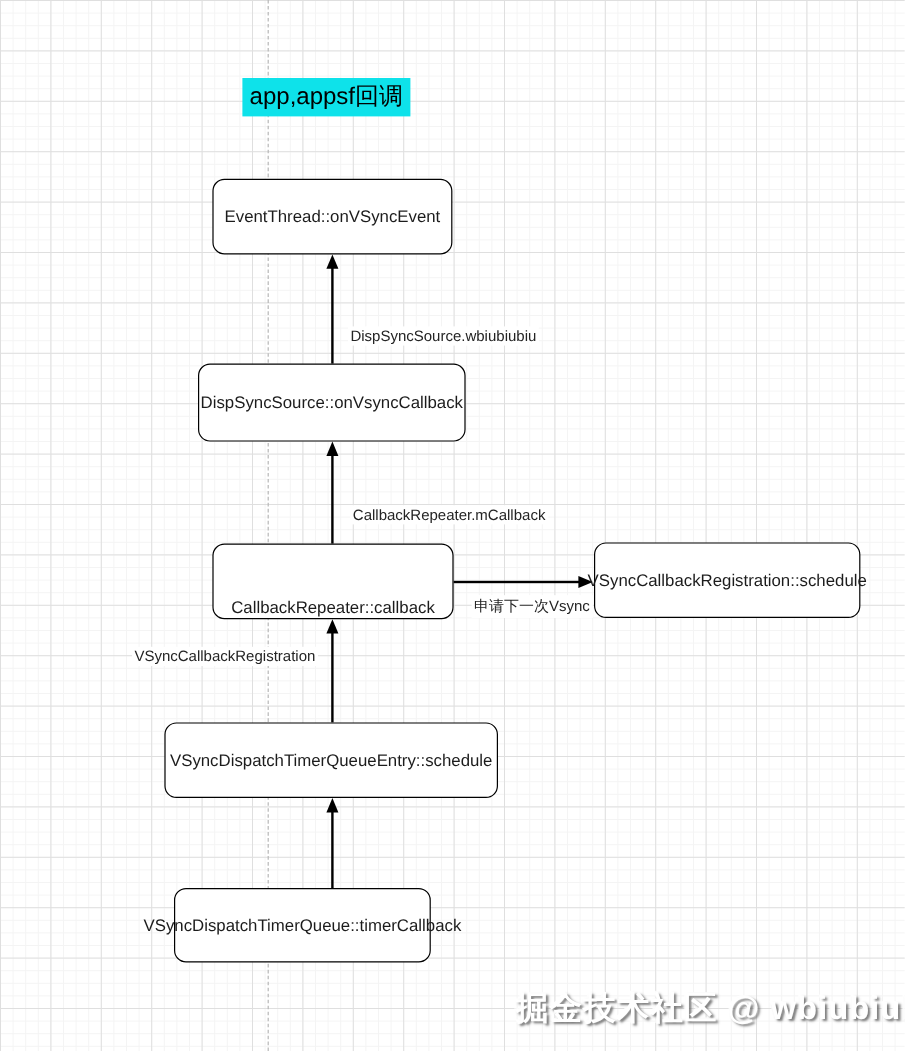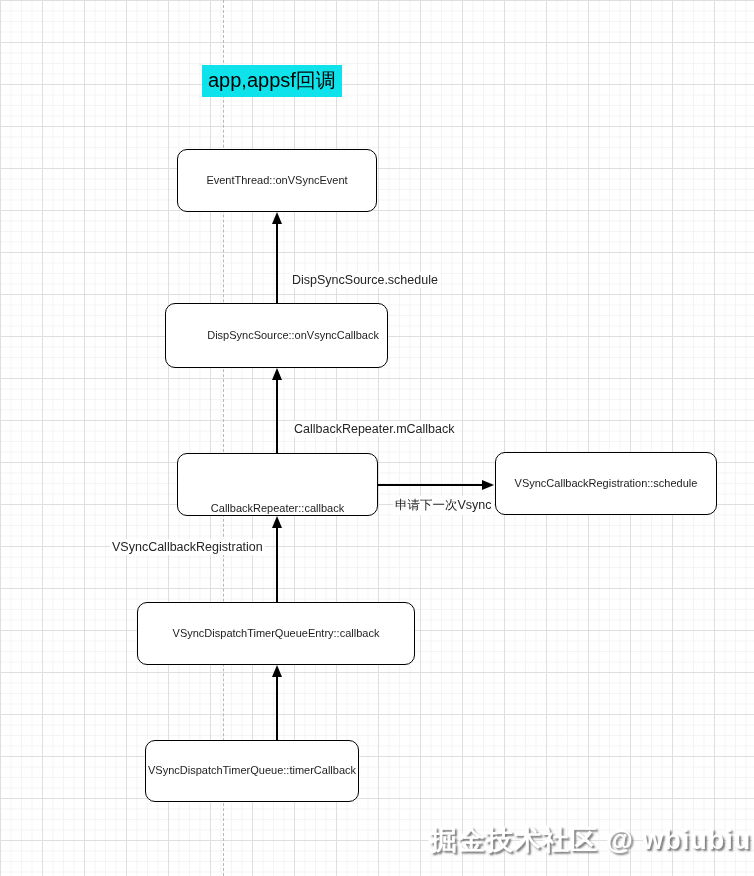--- a/index.html
+++ b/index.html
@@ -36,21 +36,21 @@
     background: #ffffff;
     border: 1.5px solid #000000;
     border-radius: 10px;
     display: flex;
     align-items: center;
     justify-content: center;
     text-align: center;
     z-index: 4;
   }
   .node span {
-    font-size: 11px;
+    font-size: 14px;
     color: #1c1c1c;
     padding: 0 8px;
     line-height: 1.2;
   }
   .edge-line {
     position: absolute;
     background: #000000;
     z-index: 2;
   }
   .arrow-up {
@@ -113,35 +113,35 @@
 <div class="edge-line" style="left: 276.25px; top: 218px; width: 1.5px; height: 85px;"></div>
     <div class="arrow-up" style="left: 272px; top: 212px;"></div>
     <div class="edge-line" style="left: 276.25px; top: 374px; width: 1.5px; height: 79px;"></div>
     <div class="arrow-up" style="left: 272px; top: 368px;"></div>
     <div class="edge-line" style="left: 378px; top: 484.25px; width: 110px; height: 1.5px;"></div>
     <div class="arrow-right" style="left: 482px; top: 480px;"></div>
     <div class="edge-line" style="left: 276.25px; top: 522px; width: 1.5px; height: 80px;"></div>
     <div class="arrow-up" style="left: 272px; top: 516px;"></div>
     <div class="edge-line" style="left: 276.25px; top: 671px; width: 1.5px; height: 69px;"></div>
     <div class="arrow-up" style="left: 272px; top: 665px;"></div>
-    <div class="edge-label" style="left: 290px; top: 272px;">DispSyncSource.schedule</div>
+    <div class="edge-label" style="left: 290px; top: 272px;">DispSyncSource.wbiubiubiu</div>
     <div class="edge-label" style="left: 292px; top: 421px;">CallbackRepeater.mCallback</div>
     <div class="edge-label" style="left: 393px; top: 496px;">申请下一次Vsync</div>
     <div class="edge-label" style="left: 110px; top: 539px;">VSyncCallbackRegistration</div>
     <div class="node" style="left: 177px; top: 149px; width: 200px; height: 63px;">
       <span>EventThread::onVSyncEvent</span>
     </div>
-    <div class="node" style="left: 165px; top: 303px; width: 223px; height: 65px; justify-content: flex-end;">
+    <div class="node" style="left: 165px; top: 303px; width: 223px; height: 65px;">
       <span>DispSyncSource::onVsyncCallback</span>
     </div>
     <div class="node" style="left: 177px; top: 453px; width: 201px; height: 63px; align-items: flex-end;">
       <span>CallbackRepeater::callback</span>
     </div>
     <div class="node" style="left: 495px; top: 452px; width: 222px; height: 63px; justify-content: center;">
       <span>VSyncCallbackRegistration::schedule</span>
     </div>
     <div class="node" style="left: 137px; top: 602px; width: 278px; height: 63px;">
-      <span>VSyncDispatchTimerQueueEntry::callback</span>
+      <span>VSyncDispatchTimerQueueEntry::schedule</span>
     </div>
     <div class="node" style="left: 145px; top: 740px; width: 214px; height: 62px;">
       <span>VSyncDispatchTimerQueue::timerCallback</span>
     </div>
   </div>
 
 </body></html>

